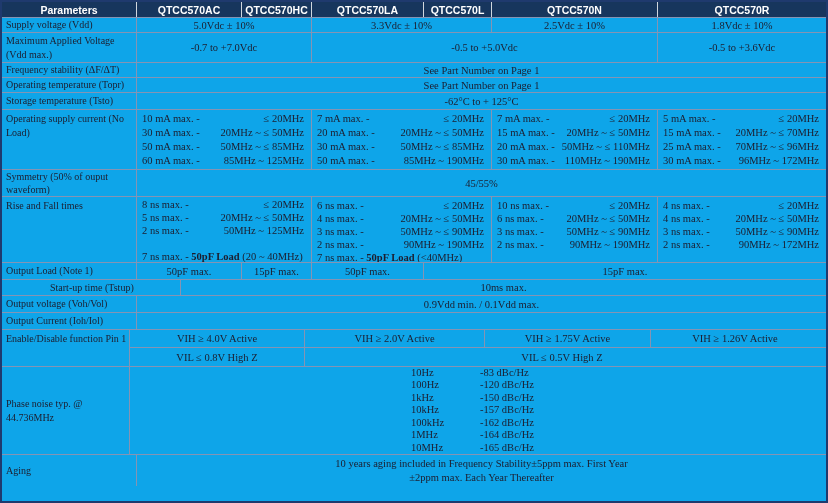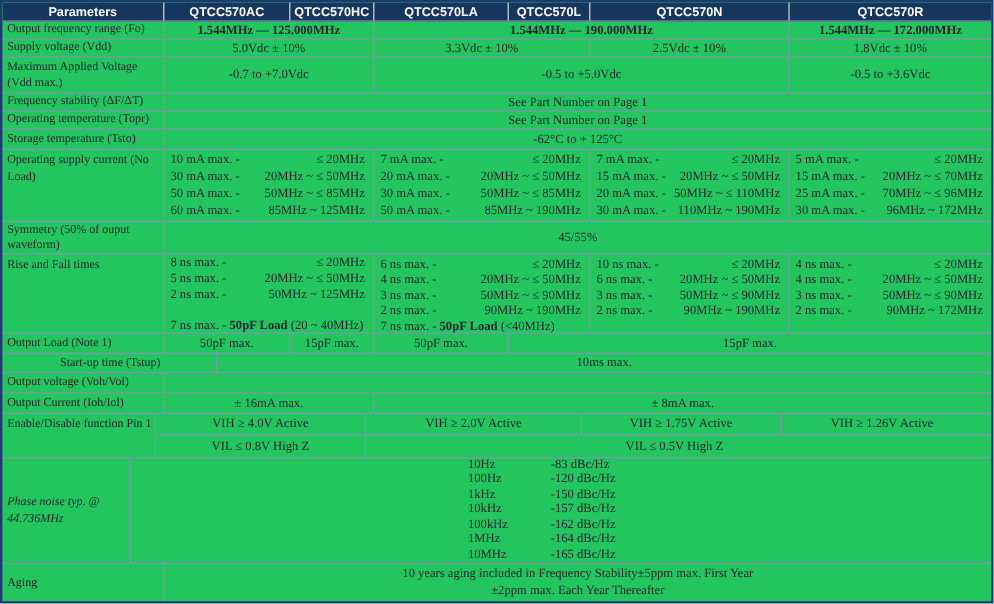--- a/index.html
+++ b/index.html
@@ -1,21 +1,21 @@
 <!DOCTYPE html>
 <html><head>
 <meta charset="utf-8">
 <style>
   html,body{margin:0;padding:0;background:#ffffff;}
   #tbl{
     width:828px;height:503px;box-sizing:border-box;
     border:2px solid var(--outer,#1f3a6e);
     display:flex;flex-direction:column;
     font-family:"Liberation Serif",serif;color:var(--text,#1d1d2e);
-    background:#22c55e;overflow:hidden;
+    background:#0ea5e9;overflow:hidden;
   }
   .trow{display:flex;box-sizing:border-box;border-bottom:1px solid var(--grid,#8494b4);flex:none;}
   .trow:last-child{border-bottom:none;}
   .hrow{background:var(--hbg,#17365d);color:var(--htext,#fff);
     font-family:"Liberation Sans",sans-serif;font-weight:bold;font-size:10.5px;letter-spacing:0;}
   .hcell{display:flex;align-items:center;justify-content:center;box-sizing:border-box;
     border-right:1px solid rgba(255,255,255,.8);white-space:nowrap;overflow:hidden;}
   .hcell:last-child{border-right:none;}
   .plabel{box-sizing:border-box;border-right:1px solid var(--grid,#8494b4);
     padding:1px 2px 1px 4px;font-size:10px;line-height:13.5px;
@@ -44,36 +44,20 @@
     <div class="trow hrow" style="height: 16px;">
       <div class="hcell" style="width: 135px;">Parameters</div>
       <div class="hcell" style="width: 105px;">QTCC570AC</div>
       <div class="hcell" style="width: 70px;">QTCC570HC</div>
       <div class="hcell" style="width: 112px;">QTCC570LA</div>
       <div class="hcell" style="width: 68px;">QTCC570L</div>
       <div class="hcell" style="width: 166px;">QTCC570N</div>
       <div class="hcell" style="width: 168px;">QTCC570R</div>
     </div>
     <div class="trow" style="height: 15px;">
-      <div class="plabel" style="width: 135px;">Output frequency range (Fo)</div>
-      <div class="vals">
-        <div class="vrow">
-          <div class="cell bold" style="width: 175px;">
-            <div class="cline">1.544MHz — 125.000MHz</div>
-          </div>
-          <div class="cell bold" style="width: 346px;">
-            <div class="cline">1.544MHz — 190.000MHz</div>
-          </div>
-          <div class="cell bold" style="width: 168px;">
-            <div class="cline">1.544MHz — 172.000MHz</div>
-          </div>
-        </div>
-      </div>
-    </div>
-    <div class="trow" style="height: 15px;">
       <div class="plabel" style="width: 135px;">Supply voltage (Vdd)</div>
       <div class="vals">
         <div class="vrow">
           <div class="cell" style="width: 175px; align-items: center;">
             <div class="cline">5.0Vdc ± 10%</div>
           </div>
           <div class="cell" style="width: 180px;">
             <div class="cline">3.3Vdc ± 10%</div>
           </div>
           <div class="cell" style="width: 166px;">
@@ -322,33 +306,30 @@
       <div class="vals">
         <div class="vrow">
           <div class="cell" style="width: 689px;">
             <div class="cline">10ms max.</div>
           </div>
         </div>
       </div>
     </div>
     <div class="trow" style="height: 17px;">
       <div class="plabel" style="width: 135px;">Output voltage (Voh/Vol)</div>
+      <div class="vals">
+        <div class="vrow">
+          <div class="cell" style="width: 689px;">
+            <div class="cline">0.9Vdd min. / 0.1Vdd max.</div>
+          </div>
+        </div>
+      </div>
     </div>
     <div class="trow" style="height: 17px;">
       <div class="plabel" style="width: 135px;">Output Current (Ioh/Iol)</div>
-      <div class="vals">
-        <div class="vrow">
-          <div class="cell" style="width: 175px;">
-            <div class="cline">± 16mA max.</div>
-          </div>
-          <div class="cell" style="width: 514px;">
-            <div class="cline">± 8mA max.</div>
-          </div>
-        </div>
-      </div>
     </div>
     <div class="trow" style="height: 37px;">
       <div class="plabel top" style="width: 128px;">Enable/Disable function Pin 1</div>
       <div class="vals">
         <div class="vrow" style="height: 18px; flex: 0 0 auto;">
           <div class="cell" style="width: 175px;">
             <div class="cline">VIH ≥ 4.0V Active</div>
           </div>
           <div class="cell" style="width: 180px;">
             <div class="cline">VIH ≥ 2.0V Active</div>
@@ -364,21 +345,21 @@
           <div class="cell" style="width: 175px;">
             <div class="cline">VIL ≤ 0.8V High Z</div>
           </div>
           <div class="cell" style="width: 514px;">
             <div class="cline">VIL ≤ 0.5V High Z</div>
           </div>
         </div>
       </div>
     </div>
     <div class="trow" style="height: 88px;">
-      <div class="plabel" style="width: 107px; font-style: italic;">Phase noise typ. @ 44.736MHz</div>
+      <div class="plabel" style="width: 128px;">Phase noise typ. @ 44.736MHz</div>
       <div class="vals">
         <div class="vrow">
           <div class="cell pn" style="width: 689px; line-height: 12.5px;">
             <div class="pnline"><span class="pnf">10Hz</span><span class="pnv">-83 dBc/Hz</span></div>
             <div class="pnline"><span class="pnf">100Hz</span><span class="pnv">-120 dBc/Hz</span></div>
             <div class="pnline"><span class="pnf">1kHz</span><span class="pnv">-150 dBc/Hz</span></div>
             <div class="pnline"><span class="pnf">10kHz</span><span class="pnv">-157 dBc/Hz</span></div>
             <div class="pnline"><span class="pnf">100kHz</span><span class="pnv">-162 dBc/Hz</span></div>
             <div class="pnline"><span class="pnf">1MHz</span><span class="pnv">-164 dBc/Hz</span></div>
             <div class="pnline"><span class="pnf">10MHz</span><span class="pnv">-165 dBc/Hz</span></div>

